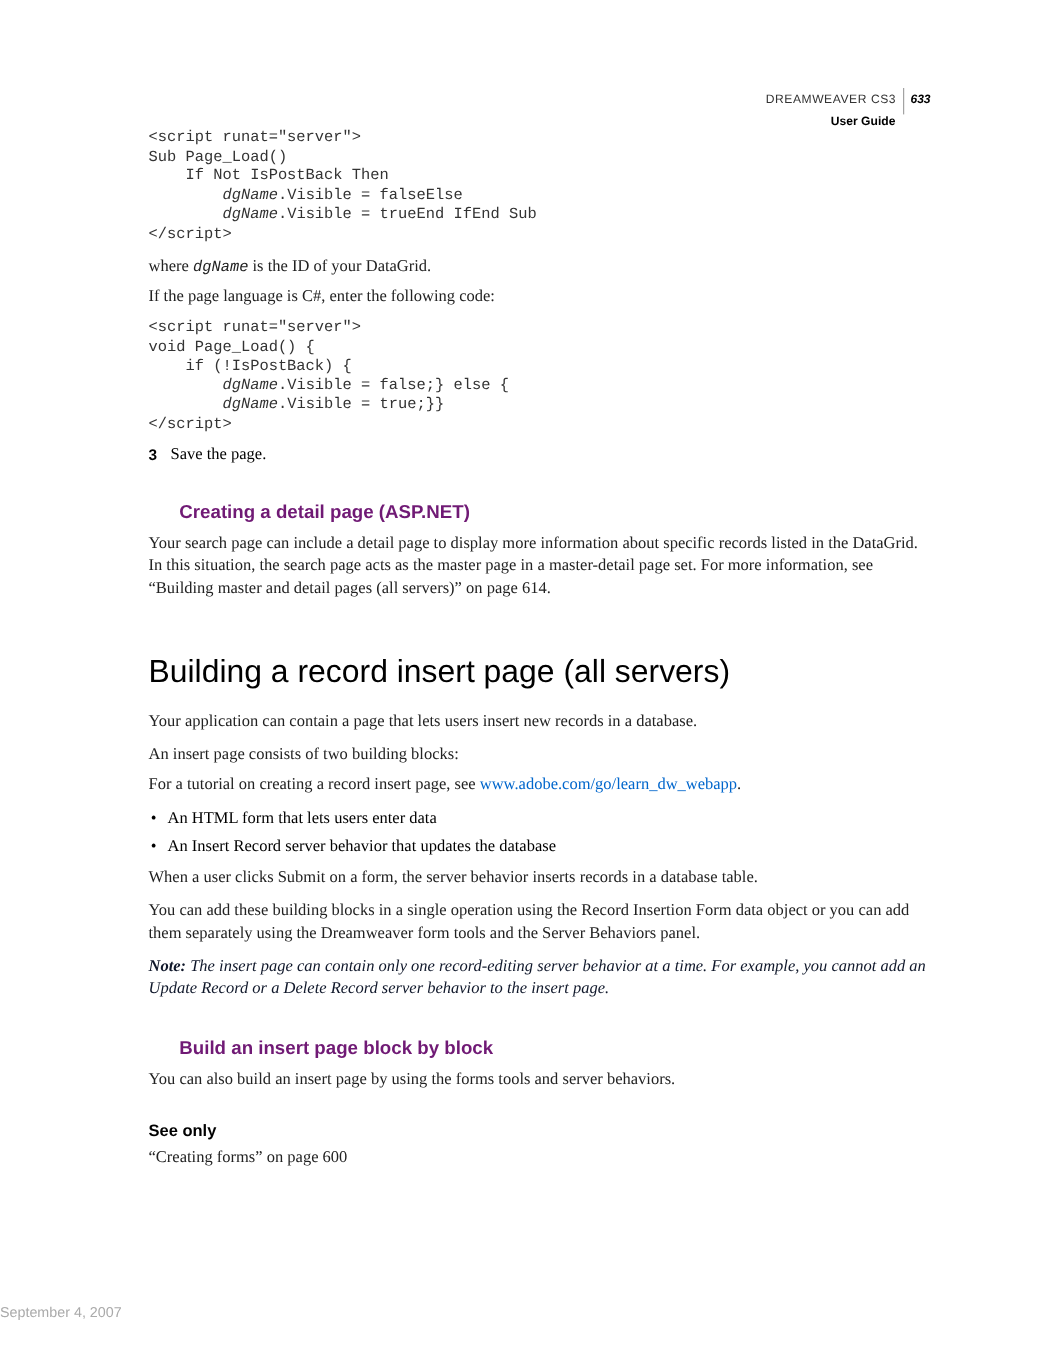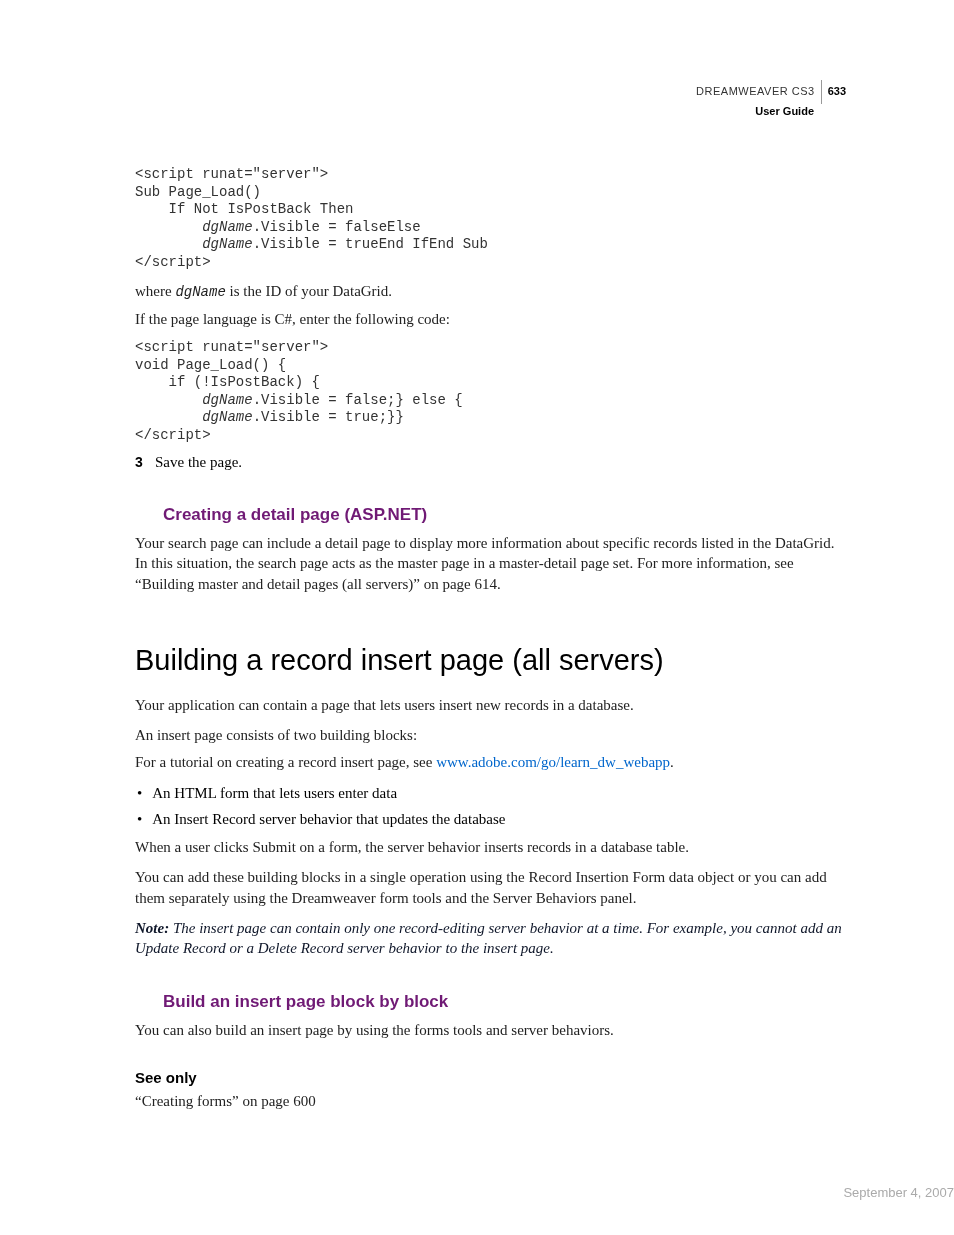--- a/index.html
+++ b/index.html
@@ -9,21 +9,21 @@
     }
     body {
       font-family: Georgia, 'Times New Roman', serif;
       background: #fff;
       width: 954px;
       height: 1235px;
       position: relative;
       color: #000;
     }
     .page {
-      padding: 96px 108px 60px 135px;
+      padding: 47px 108px 60px 135px;
     }
     .header {
       position: absolute;
       top: 80px;
       right: 108px;
       text-align: right;
       font-family: 'Myriad Pro', Arial, sans-serif;
       font-size: 11px;
       line-height: 1.4;
     }
@@ -40,20 +40,21 @@
       display: inline-block;
       width: 1px;
       height: 24px;
       background: #999;
       margin: 0 6px;
       vertical-align: middle;
     }
     .page-number {
       font-weight: bold;
       color: #000;
+      font-style: italic;
     }
     .guide-label {
       font-weight: bold;
       color: #000;
       margin-right: 32px;
     }
     .content {
       margin-top: 70px;
     }
     .code-block {
@@ -142,21 +143,21 @@
       color: #0f172a;
     }
     .note-label {
       font-weight: bold;
     }
     .footer {
       position: absolute;
       bottom: 35px;
       left: 0;
       right: 0;
-      text-align: right;
+      text-align: left;
       font-size: 13px;
       color: #aaa;
       font-family: Arial, sans-serif;
     }
   </style>
 </head>
 <body>
 
 <div class="page">
   <div class="header">

